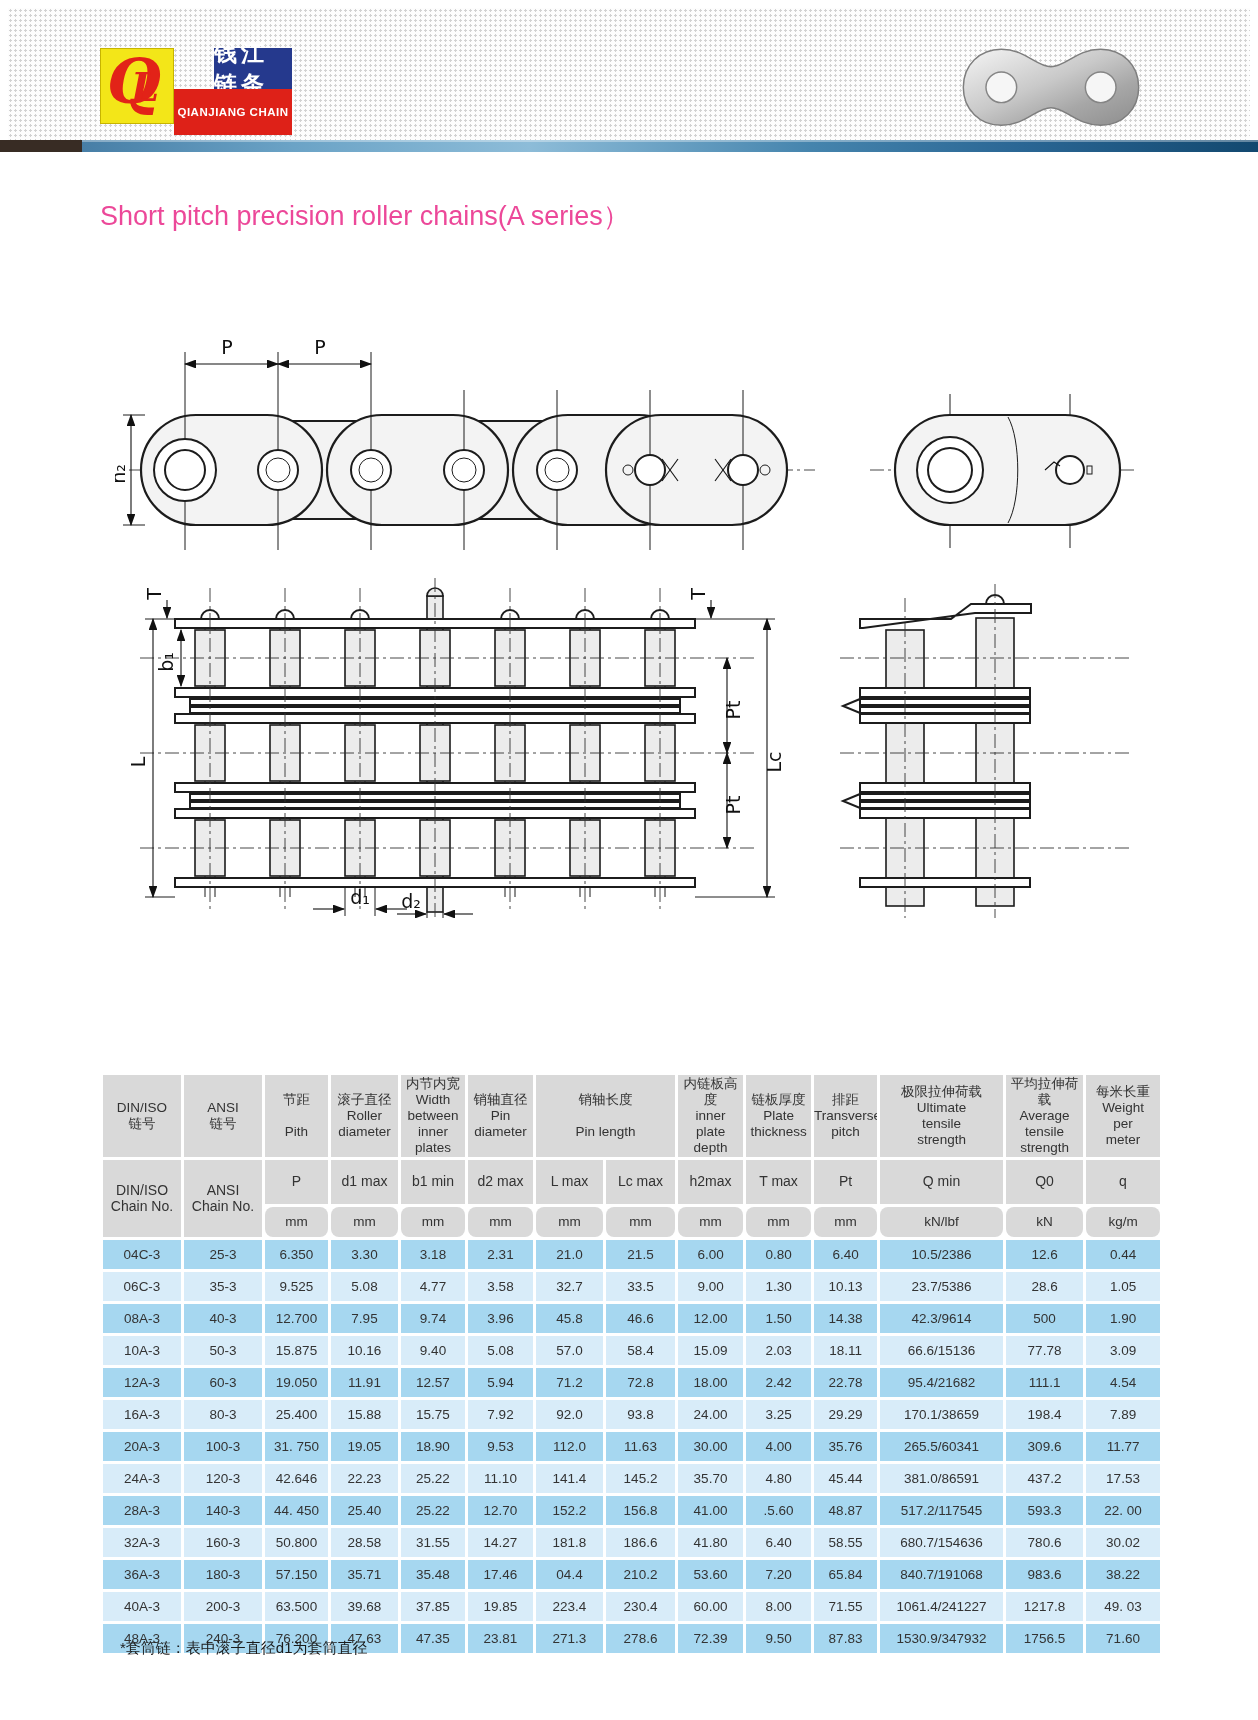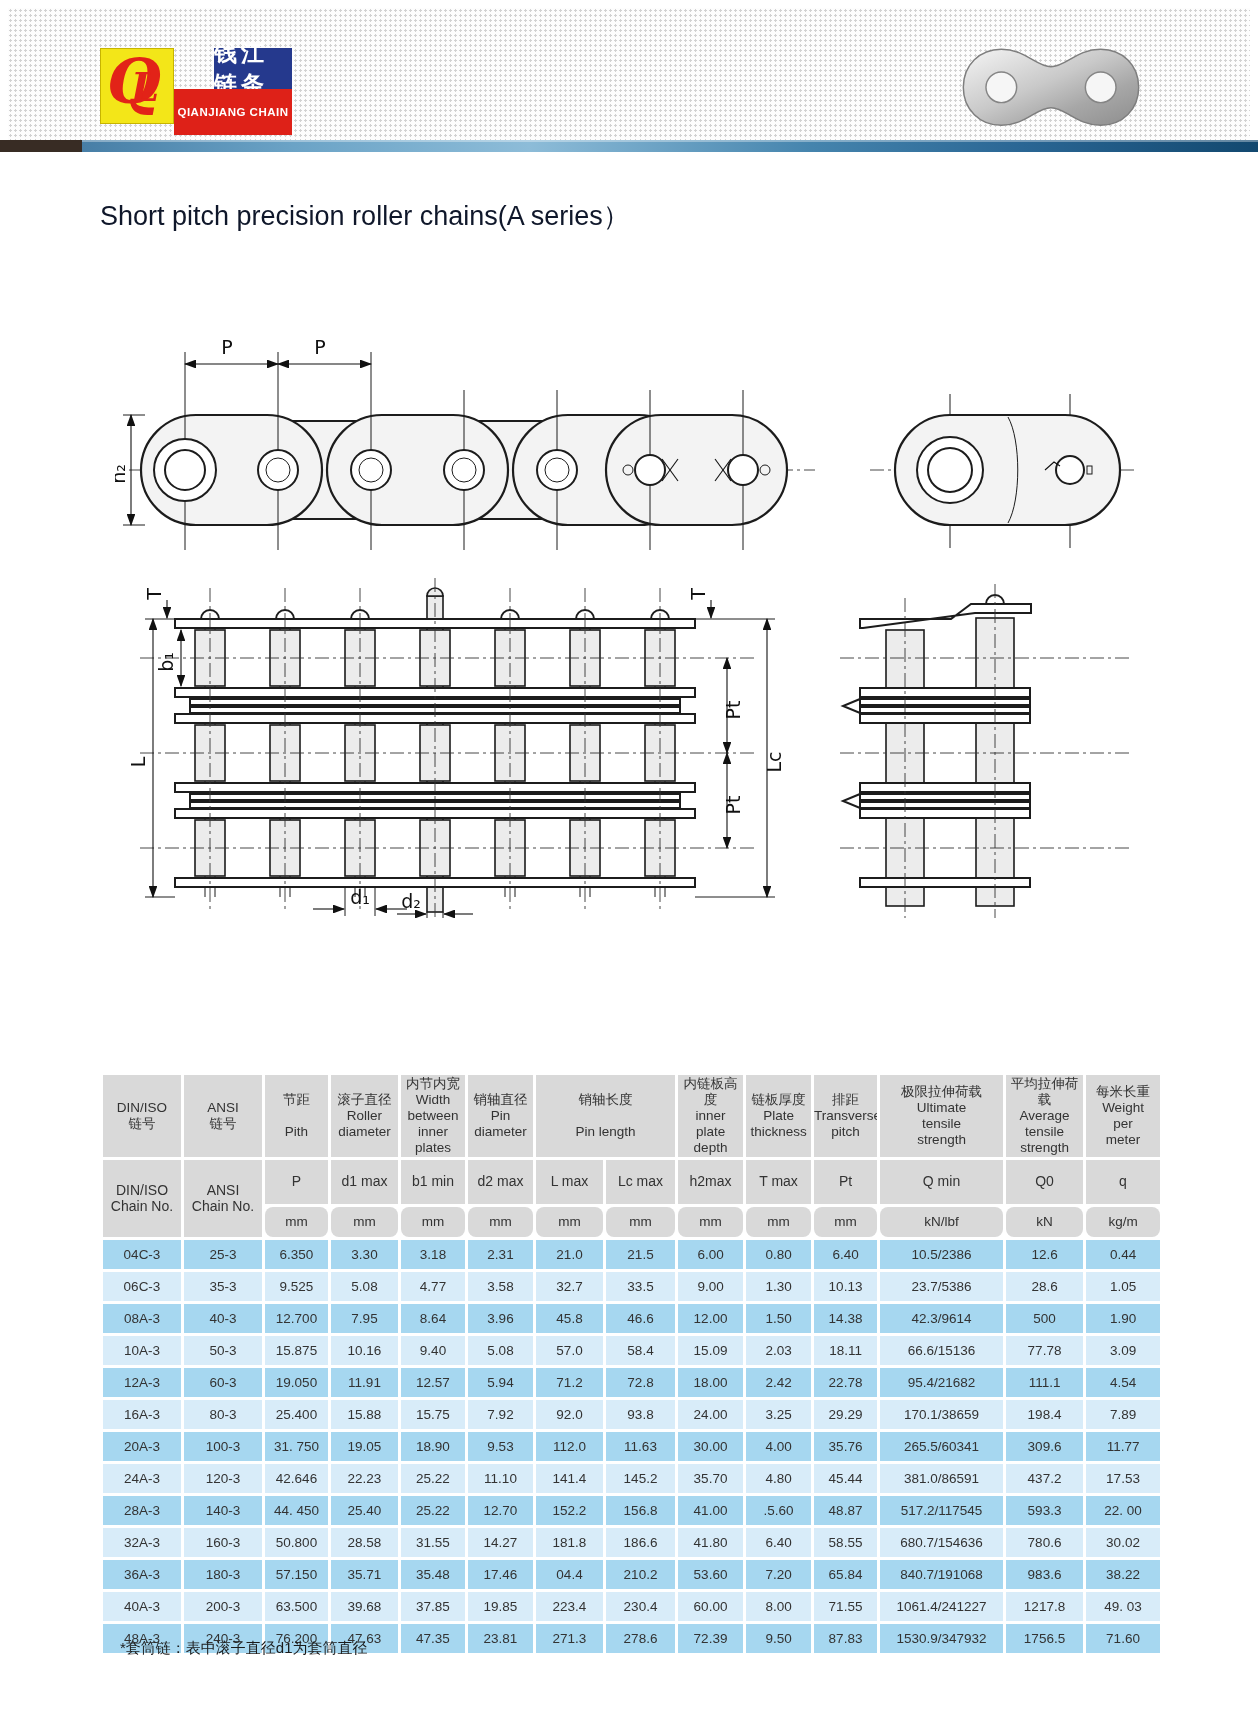--- a/index.html
+++ b/index.html
@@ -23,21 +23,21 @@
     display:flex;align-items:center;justify-content:center;height:46px;}
   .plate-art{position:absolute;left:948px;top:30px;}
   
   .rule{position:absolute;left:0;top:140px;width:1258px;height:12px;}
   .rule-dark{position:absolute;left:0;top:0;width:82px;height:12px;background:#382c24;}
   .rule-blue{position:absolute;left:82px;top:0;width:1176px;height:12px;
     background:linear-gradient(90deg,#477ea6 0%,#6ba3c6 18%,#8dbcd8 38%,#4584ad 62%,#2a6694 80%,#12486f 100%);
     box-shadow:inset 0 2px 0 rgba(255,255,255,.35);}
   
   .title-cn{position:absolute;left:100px;top:162px;font-size:27px;font-weight:bold;color:#101010;letter-spacing:2px;}
-  .title-en{position:absolute;left:100px;top:198px;font-size:27px;color:#0f172a;}
+  .title-en{position:absolute;left:100px;top:198px;font-size:27px;color:#ec4899;}
   
   .fig{position:absolute;}
   svg .ol{fill:#f3f3f3;stroke:#1c1c1c;stroke-width:2.2;}
   svg .ol2{fill:#ececec;stroke:#1c1c1c;stroke-width:1.6;}
   svg .wh{fill:#ffffff;stroke:#1c1c1c;stroke-width:2;}
   svg .thin{fill:none;stroke:#1c1c1c;stroke-width:1;}
   svg .cl{stroke:#333;stroke-width:.9;stroke-dasharray:14 4 3 4;fill:none;}
   svg .dim{stroke:#111;stroke-width:1.1;fill:none;}
   svg text{font-family:"DejaVu Sans",sans-serif;font-size:19px;fill:#111;}
   
@@ -445,21 +445,21 @@
           <td>10.13</td>
           <td>23.7/5386</td>
           <td>28.6</td>
           <td>1.05</td>
         </tr>
         <tr class="row-dark">
           <td>08A-3</td>
           <td>40-3</td>
           <td>12.700</td>
           <td>7.95</td>
-          <td>8.64</td>
+          <td>9.74</td>
           <td>3.96</td>
           <td>45.8</td>
           <td>46.6</td>
           <td>12.00</td>
           <td>1.50</td>
           <td>14.38</td>
           <td>42.3/9614</td>
           <td>500</td>
           <td>1.90</td>
         </tr>

